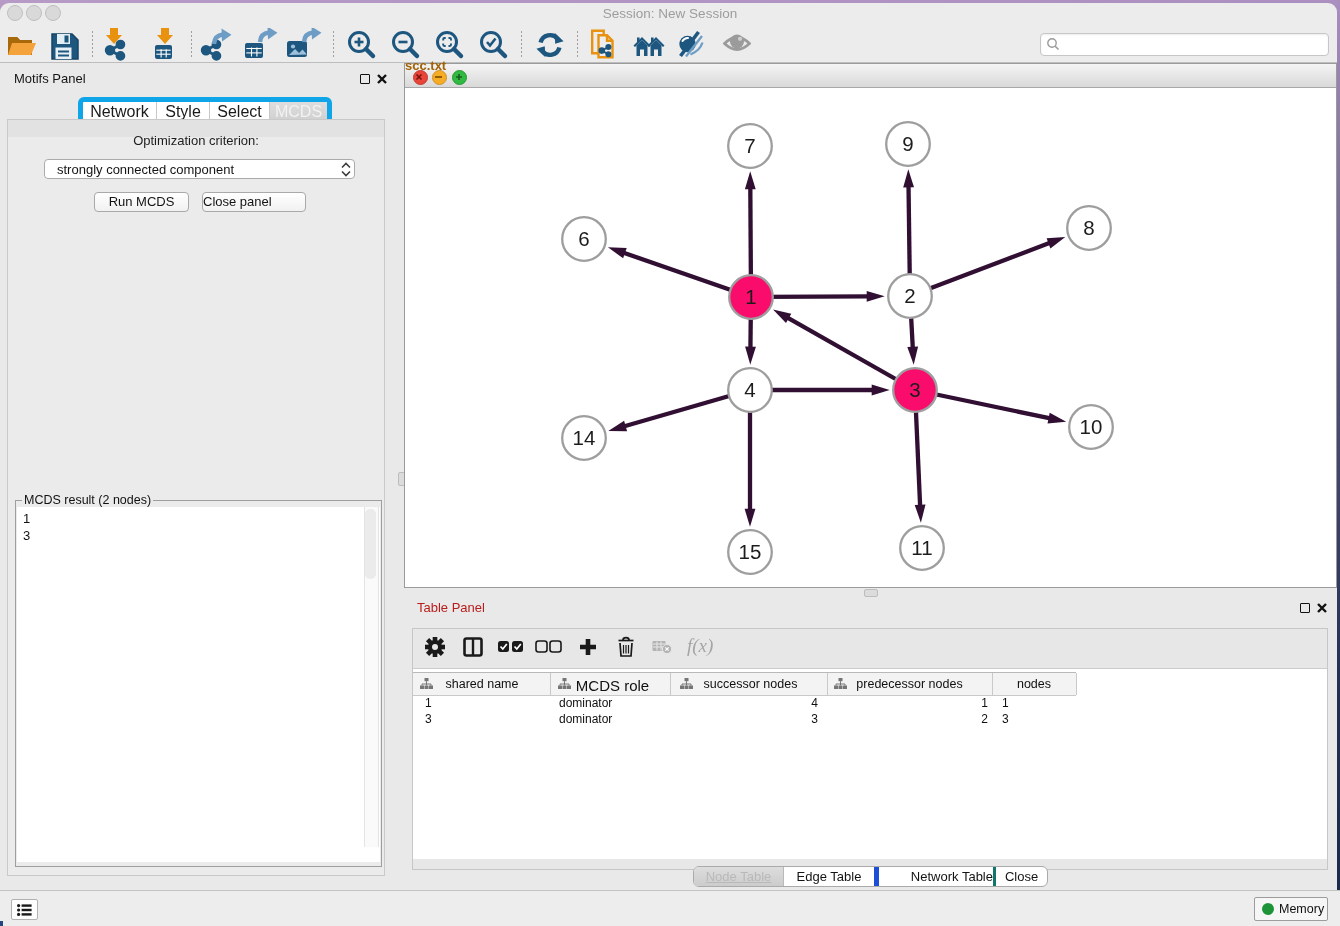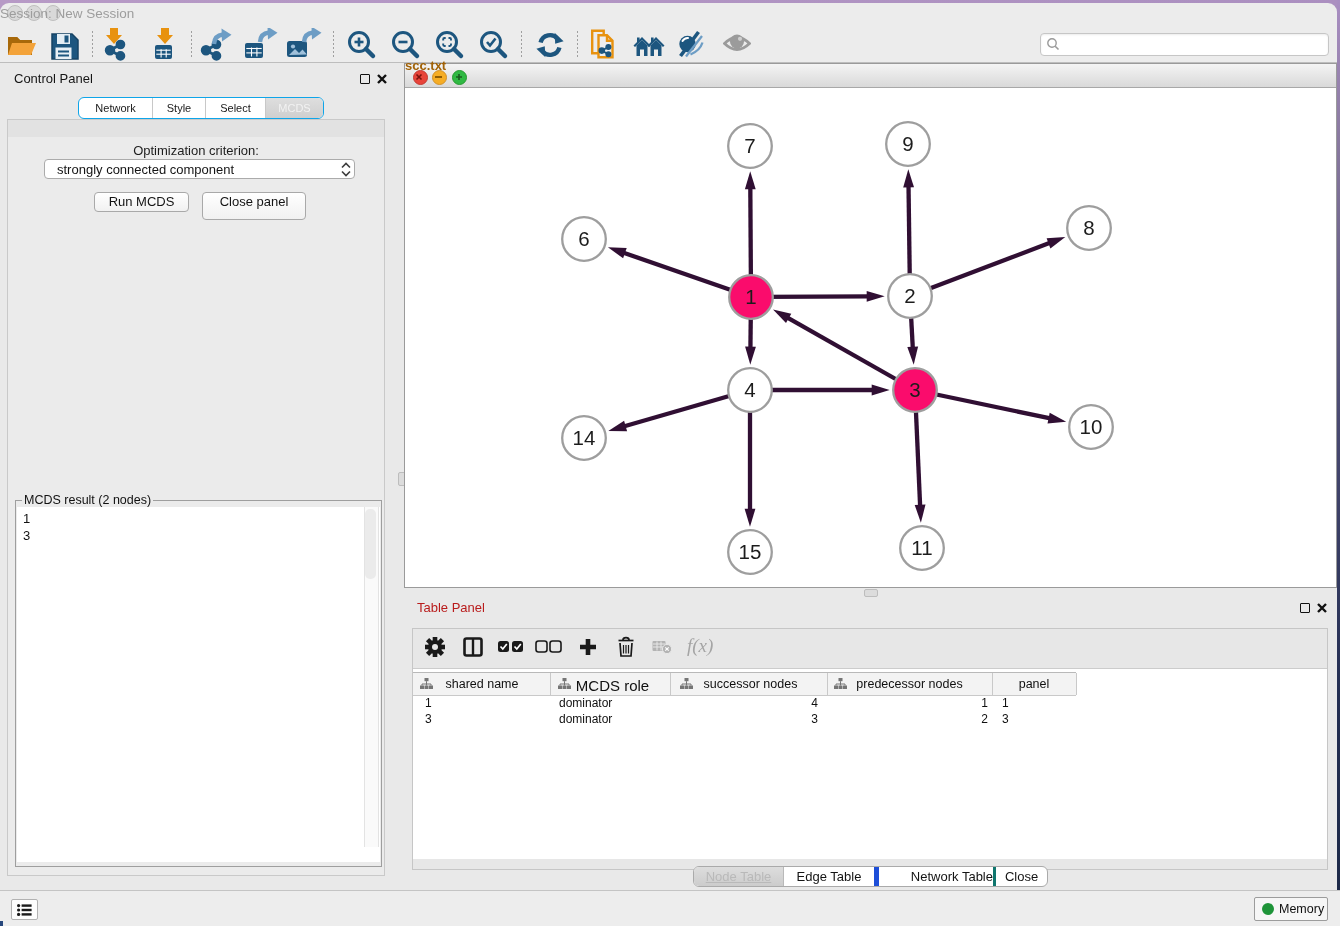--- a/index.html
+++ b/index.html
@@ -10,21 +10,21 @@
 <body>
 
 <div class="abs" style="left:0;top:0;width:1340px;height:14px;background:linear-gradient(90deg,#b79ac6,#ab8fc0);"></div>
 <div class="abs" style="left:1337px;top:0;width:3px;height:926px;background:linear-gradient(#a98ec2,#8a7aa0 15%,#4a4a72 45%,#232e52 75%,#1c2947);"></div>
 
 <div class="abs" style="left:0;top:3px;width:1337px;height:59px;background:#ececec;border-bottom:1px solid #bdbdbd;border-radius:9px 9px 0 0;"></div>
 <div class="abs" style="left:0;top:26px;width:1337px;height:36px;background:#ececec;"></div>
 <div class="abs" style="left:7px;top:5px;width:14px;height:14px;border-radius:50%;background:#d9d9d9;border:1px solid #bfbfbf;"></div>
 <div class="abs" style="left:26px;top:5px;width:14px;height:14px;border-radius:50%;background:#d9d9d9;border:1px solid #bfbfbf;"></div>
 <div class="abs" style="left:45px;top:5px;width:14px;height:14px;border-radius:50%;background:#d9d9d9;border:1px solid #bfbfbf;"></div>
-<div class="abs" style="left:0;top:6px;width:1340px;text-align:left;font-size:13.5px;color:#9d9d9d;">Session: New Session</div>
+<div class="abs" style="left:0;top:6px;width:1340px;text-align:center;font-size:13.5px;color:#9d9d9d;">Session: New Session</div>
 <div class="abs" style="left:92px;top:31px;width:1px;height:28px;background-image:linear-gradient(#9f9f9f 50%,transparent 50%);background-size:1px 4px;"></div>
 <div class="abs" style="left:191px;top:31px;width:1px;height:28px;background-image:linear-gradient(#9f9f9f 50%,transparent 50%);background-size:1px 4px;"></div>
 <div class="abs" style="left:333px;top:31px;width:1px;height:28px;background-image:linear-gradient(#9f9f9f 50%,transparent 50%);background-size:1px 4px;"></div>
 <div class="abs" style="left:521px;top:31px;width:1px;height:28px;background-image:linear-gradient(#9f9f9f 50%,transparent 50%);background-size:1px 4px;"></div>
 <div class="abs" style="left:577px;top:31px;width:1px;height:28px;background-image:linear-gradient(#9f9f9f 50%,transparent 50%);background-size:1px 4px;"></div>
 <svg class="abs" style="left:5px;top:30px" width="32" height="30" viewBox="0 0 32 30">
     <path d="M3 7 h9 l3 3 h12 v5 h-24 z" fill="#b06d09"></path>
 <path d="M3 7 h9 l3 3 h12 v15 h-24 z" fill="#a8690a"></path>
 <path d="M7 13 h24 l-5 12 h-23 z" fill="#f3a33a"></path>
   </svg>
@@ -179,44 +179,44 @@
       <path d="M1.5 13.5 Q14 1.5 26.5 13.5 Q14 25.5 1.5 13.5 z" fill="none" stroke="#9b9b9b" stroke-width="2.8"></path>
       <circle cx="14" cy="11.5" r="7" fill="#9b9b9b"></circle>
       <circle cx="17" cy="8.8" r="2.1" fill="#cfcfcf"></circle>
     </g>
   </svg>
 <div class="abs" style="left:1040px;top:33px;width:287px;height:21px;background:#fff;border:1px solid #c6c6c6;border-radius:4px;box-shadow:inset 0 1px 2px rgba(0,0,0,0.08);"></div>
 <svg class="abs" style="left:1046px;top:37px" width="14" height="14" viewBox="0 0 14 14">
     <circle cx="6" cy="6" r="4.2" fill="none" stroke="#9a9a9a" stroke-width="1.4"></circle>
     <line x1="9.2" y1="9.2" x2="12.5" y2="12.5" stroke="#9a9a9a" stroke-width="1.6"></line>
   </svg>
-<div class="abs" style="left:14px;top:71px;font-size:13px;color:#151515;">Control Panel</div>
+<div class="abs" style="left:14px;top:71px;font-size:13px;color:#151515;">Motifs Panel</div>
 <div class="abs" style="left:360px;top:74px;width:8px;height:8px;border:1.5px solid #111;border-radius:1px;"></div>
 <svg class="abs" style="left:377px;top:74px" width="10" height="10" viewBox="0 0 10 10">
     <path d="M1 1 L9 9 M9 1 L1 9" stroke="#111" stroke-width="2.4"></path>
   </svg>
 
-<div class="abs" style="left:78px;top:97px;width:244px;height:20px;border:1px solid #0ea5e9;border-radius:6px;background:#fff;overflow:hidden;display:flex;font-size:11px;color:#1a1a1a;">
+<div class="abs" style="left:78px;top:97px;width:244px;height:20px;border:5px solid #0ea5e9;border-radius:6px;background:#fff;overflow:hidden;display:flex;font-size:16px;color:#1a1a1a;">
  <div style="width:73px;border-right:1px solid #c8c8c8;text-align:center;line-height:20px;">Network</div>
  <div style="width:52px;border-right:1px solid #c8c8c8;text-align:center;line-height:20px;">Style</div>
  <div style="width:59px;border-right:1px solid #c8c8c8;text-align:center;line-height:20px;">Select</div>
  <div style="flex:1;background:linear-gradient(#dedede,#cfcfcf);color:#f2f2f2;text-align:center;line-height:20px;">MCDS</div>
 </div>
 
 <div class="abs" style="left:7px;top:119px;width:378px;height:757px;background:#ebebeb;border:1px solid #c9c9c9;box-sizing:border-box;"></div>
 <div class="abs" style="left:8px;top:120px;width:376px;height:17px;background:#e2e2e2;"></div>
-<div class="abs" style="left:8px;top:143px;width:376px;text-align:center;font-size:13px;color:#1d1d1d;">Optimization criterion:</div>
+<div class="abs" style="left:8px;top:133px;width:376px;text-align:center;font-size:13px;color:#1d1d1d;">Optimization criterion:</div>
 <div class="abs" style="left:44px;top:159px;width:311px;height:20px;background:#fff;border:1px solid #ababab;border-radius:4px;box-sizing:border-box;"></div>
 <div class="abs" style="left:57px;top:162px;font-size:13px;color:#141414;">strongly connected component</div>
 <svg class="abs" style="left:340px;top:162px" width="12" height="15" viewBox="0 0 12 15">
     <path d="M2 5.5 L6 1.5 L10 5.5" fill="none" stroke="#3c3c3c" stroke-width="1.6"></path>
     <path d="M2 9.5 L6 13.5 L10 9.5" fill="none" stroke="#3c3c3c" stroke-width="1.6"></path>
   </svg>
 <div class="abs" style="left:94px;top:192px;width:95px;height:20px;background:linear-gradient(#ffffff,#f1f1f1);border:1px solid #a9a9a9;border-radius:4px;box-sizing:border-box;text-align:center;line-height:18px;font-size:13px;color:#141414;">Run MCDS</div>
-<div class="abs" style="left:202px;top:192px;width:104px;height:28px;background:linear-gradient(#ffffff,#f1f1f1);border:1px solid #a9a9a9;border-radius:4px;box-sizing:border-box;text-align:center;line-height:18px;font-size:13px;color:#141414;">Close panel</div>
+<div class="abs" style="left:202px;top:192px;width:104px;height:20px;background:linear-gradient(#ffffff,#f1f1f1);border:1px solid #a9a9a9;border-radius:4px;box-sizing:border-box;line-height:18px;font-size:13px;color:#141414;">Close panel</div>
 
 <div class="abs" style="left:15px;top:500px;width:367px;height:367px;border:1px solid #9e9e9e;box-sizing:border-box;"></div>
 <div class="abs" style="left:22px;top:493px;background:#ebebeb;padding:0 2px;font-size:12.5px;color:#111;">MCDS result (2 nodes)</div>
 <div class="abs" style="left:17px;top:507px;width:363px;height:355px;background:#fff;"></div>
 <div class="abs" style="left:364px;top:507px;width:13px;height:340px;background:#fafafa;border-left:1px solid #e3e3e3;border-right:1px solid #e3e3e3;"></div>
 <div class="abs" style="left:365px;top:509px;width:11px;height:70px;background:#ebebeb;border-radius:5px;"></div>
 <div class="abs" style="left:23px;top:510px;font-size:13px;color:#111;line-height:17px;">1<br>3</div>
 
 <div class="abs" style="left:398px;top:472px;width:6px;height:12px;background:#dcdcdc;border:1px solid #bdbdbd;border-radius:2px;"></div>
 
@@ -342,21 +342,21 @@
       <rect x="0" y="7.5" width="4" height="3.5"></rect>
       <rect x="4.5" y="7.5" width="4" height="3.5"></rect>
       <rect x="9" y="7.5" width="4" height="3.5"></rect>
     </g>
     <g stroke="#757575" stroke-width="1">
       <path d="M6.5 3.2 V6 M2 7.5 V6 H11 V7.5 M6.5 6 V7.5" fill="none"></path>
     </g>
   </svg>
 <div class="abs" style="left:827px;top:677px;width:165px;text-align:center;font-size:12.5px;color:#101010;">predecessor nodes</div>
 <div class="abs" style="left:1076px;top:673px;width:1px;height:22px;background:#c9c9c9;"></div>
-<div class="abs" style="left:992px;top:677px;width:84px;text-align:center;font-size:12.5px;color:#101010;">panel</div>
+<div class="abs" style="left:992px;top:677px;width:84px;text-align:center;font-size:12.5px;color:#101010;">nodes</div>
 <div class="abs" style="left:425px;top:696px;font-size:12px;color:#101010;">1</div>
 <div class="abs" style="left:559px;top:696px;font-size:12px;color:#101010;">dominator</div>
 <div class="abs" style="left:700px;top:696px;width:118px;text-align:right;font-size:12px;color:#101010;">4</div>
 <div class="abs" style="left:870px;top:696px;width:118px;text-align:right;font-size:12px;color:#101010;">1</div>
 <div class="abs" style="left:1002px;top:696px;font-size:12px;color:#101010;">1</div>
 <div class="abs" style="left:425px;top:712px;font-size:12px;color:#101010;">3</div>
 <div class="abs" style="left:559px;top:712px;font-size:12px;color:#101010;">dominator</div>
 <div class="abs" style="left:700px;top:712px;width:118px;text-align:right;font-size:12px;color:#101010;">3</div>
 <div class="abs" style="left:870px;top:712px;width:118px;text-align:right;font-size:12px;color:#101010;">2</div>
 <div class="abs" style="left:1002px;top:712px;font-size:12px;color:#101010;">3</div>

